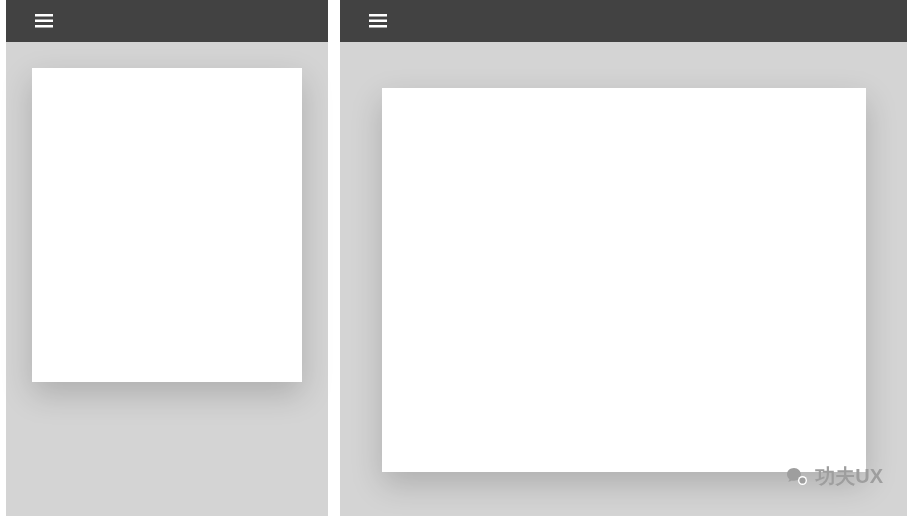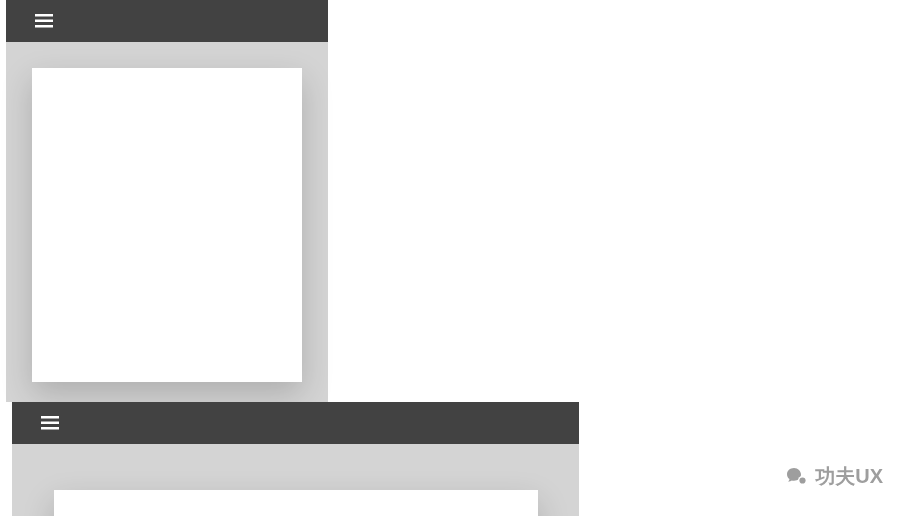--- a/index.html
+++ b/index.html
@@ -2,21 +2,20 @@
 <html><head>
 <meta charset="utf-8">
 <style>
   * { margin: 0; padding: 0; box-sizing: border-box; }
   html, body { width: 907px; height: 516px; background: #ffffff; font-family: Arial, sans-serif; overflow: hidden; }
   .stage {
     display: flex;
     width: 907px;
     height: 516px;
     background: #ffffff;
-    flex-direction: column;
   }
   .panel {
     position: relative;
     background: #d4d4d4;
     display: flex;
     flex-direction: column;
   }
   .panel-left {
     width: 322px;
     margin-left: 6px;

